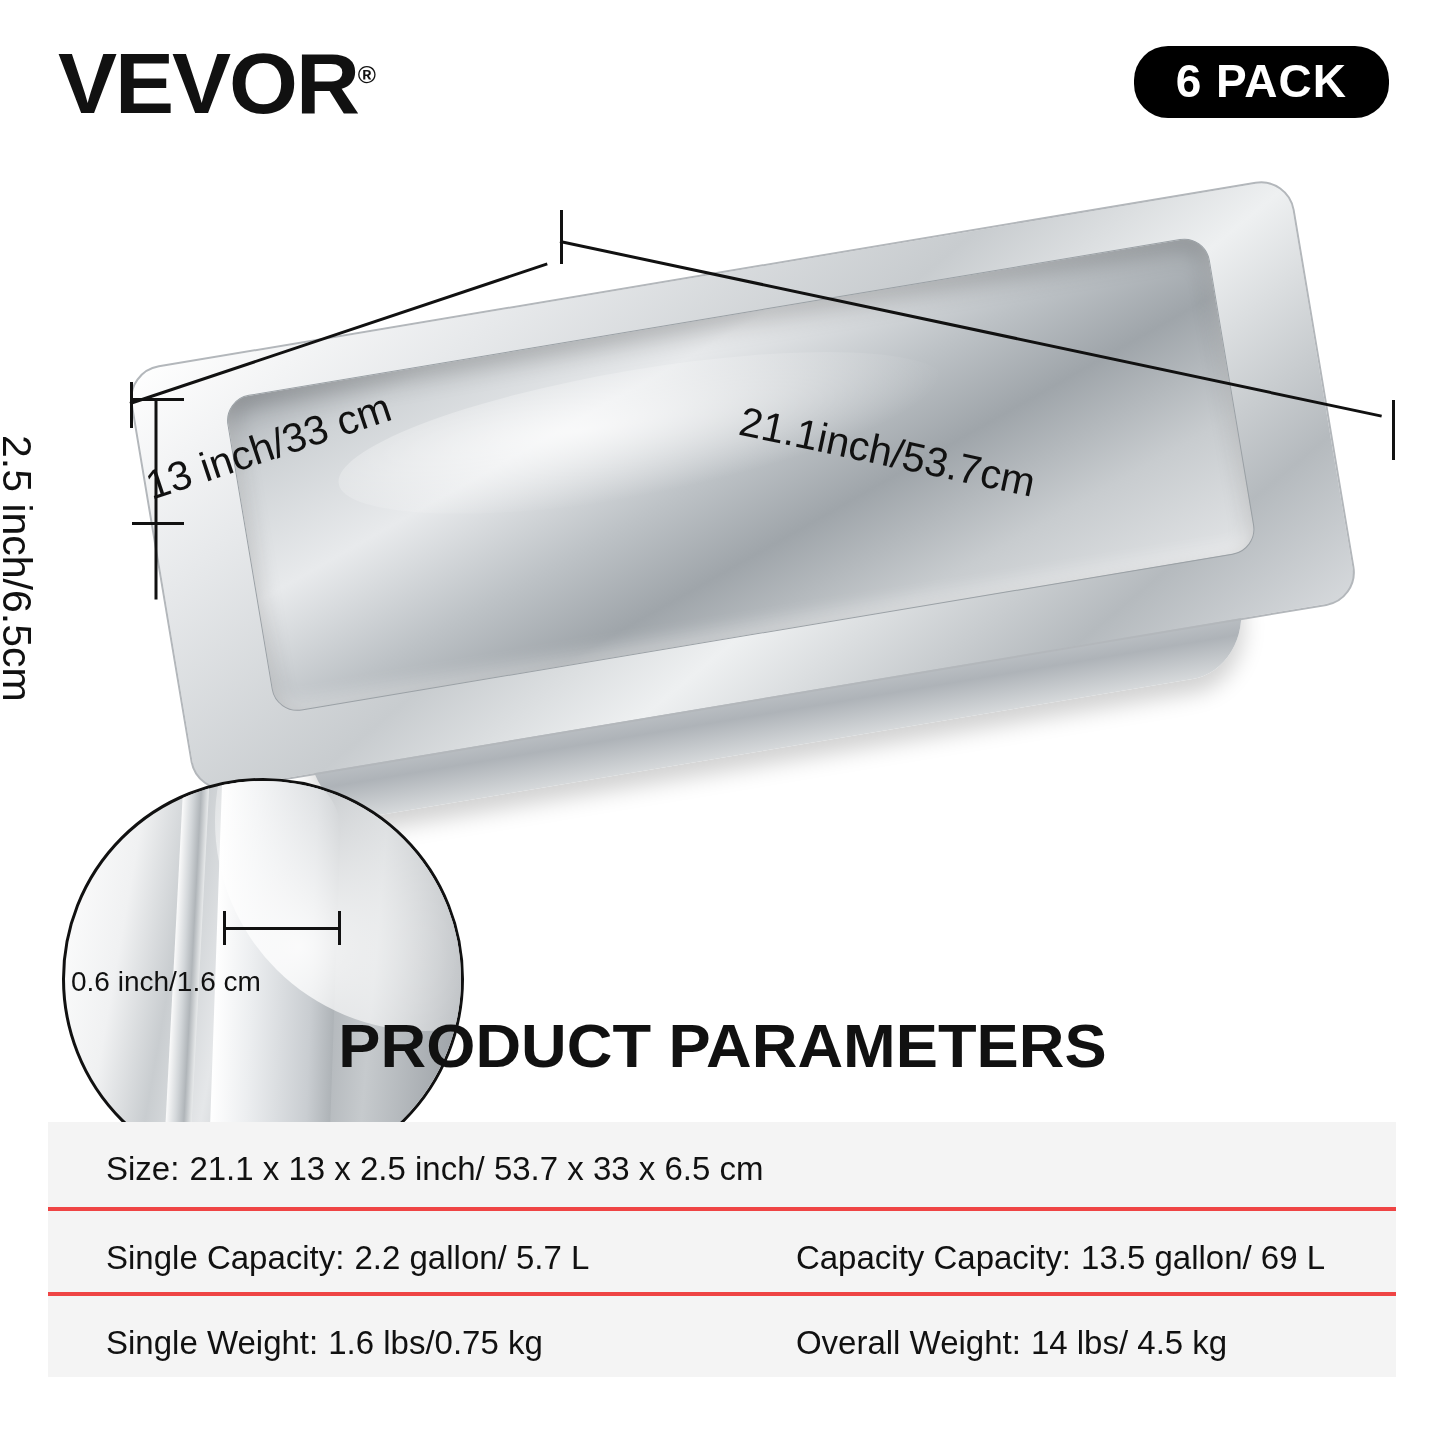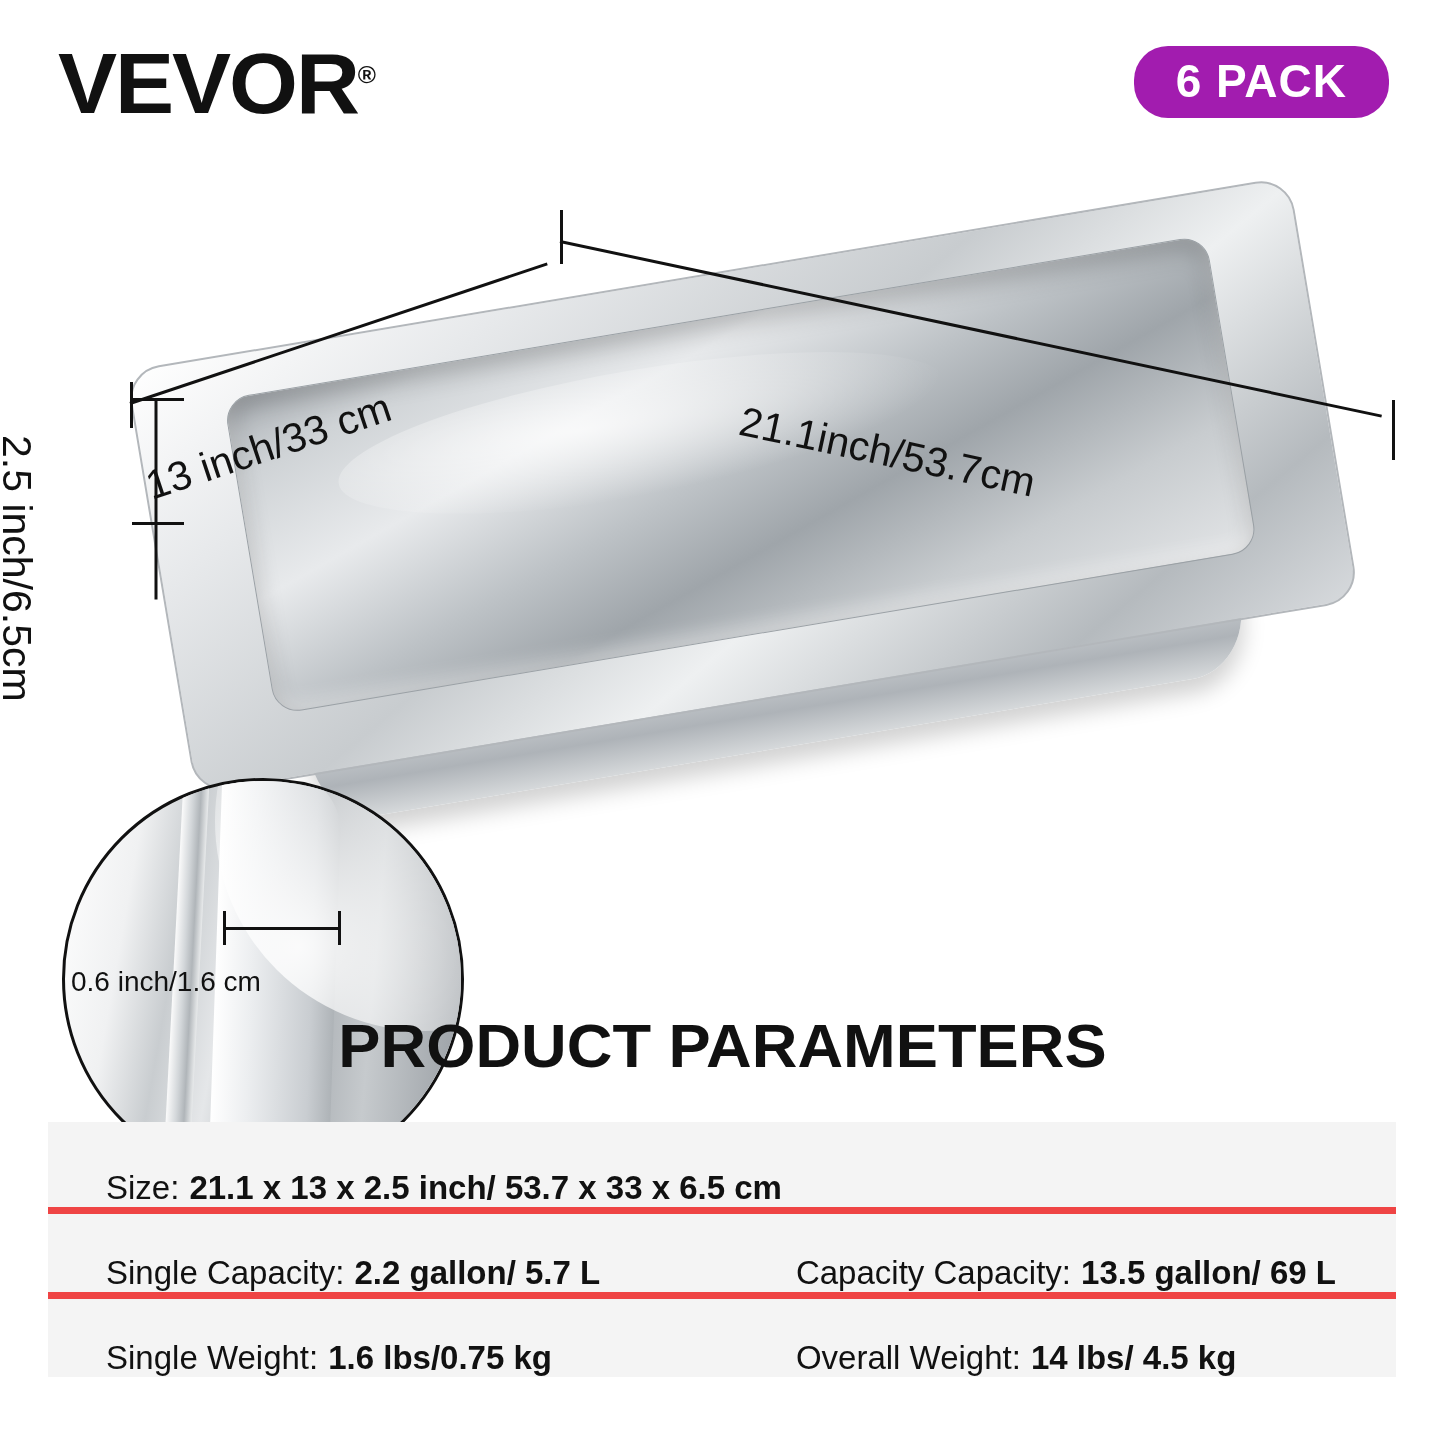--- a/index.html
+++ b/index.html
@@ -35,21 +35,21 @@
     font-size: 24px;
     vertical-align: super;
     font-weight: bold;
     letter-spacing: 0;
   }
 
   .pack-badge {
     position: absolute;
     right: 56px;
     top: 46px;
-    background: #a21caf;
+    background: #000000;
     color: #fff;
     border-radius: 34px;
     padding: 12px 42px 14px 42px;
     font-size: 46px;
     font-weight: bold;
     letter-spacing: 1px;
     line-height: 1;
   }
 
   
@@ -264,40 +264,40 @@
   .table {
     position: absolute;
     left: 48px;
     top: 1122px;
     width: 1348px;
     background: #f4f4f4;
     box-sizing: border-box;
   }
   .row {
     display: flex;
-    align-items: flex-end;
+    align-items: flex-start;
     height: 85px;
     padding: 0 58px;
     box-sizing: border-box;
   }
   .row + .row {
-    border-top: 7px solid #ef4444;
+    border-top: 4px solid #ef4444;
   }
   .cell {
     display: flex;
     align-items: baseline;
     gap: 10px;
     font-size: 33px;
     color: #111;
     white-space: nowrap;
   }
   .cell.left { width: 56%; }
   .cell.right { width: 44%; }
   .cell .lab { font-weight: normal; }
-  .cell .val { font-weight: bold; }
+  .cell .val { font-weight: normal; margin-top: 28px; }
 </style>
 </head>
 <body>
 
 <div class="brand">
   <span>VEVOR</span><span class="reg">®</span>
 </div>
 
 <div class="pack-badge">
   <span>6 PACK</span>

